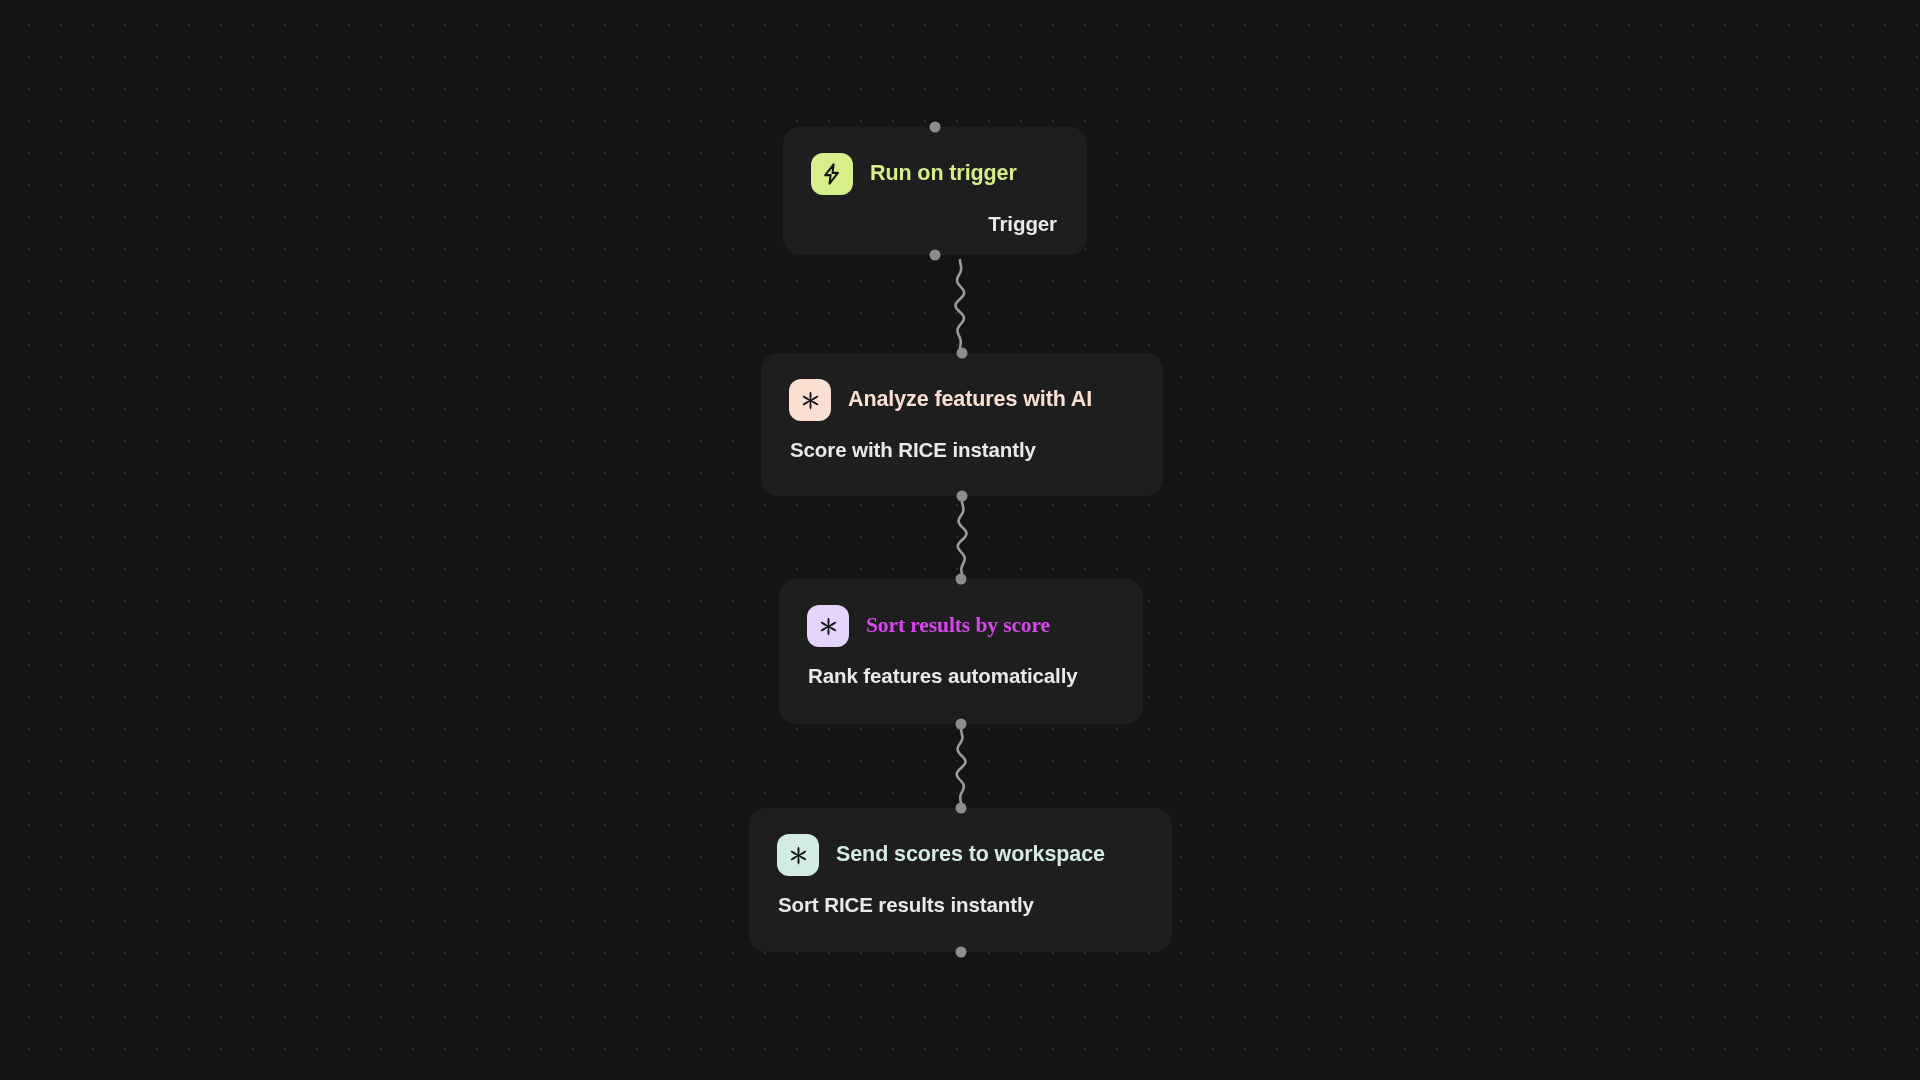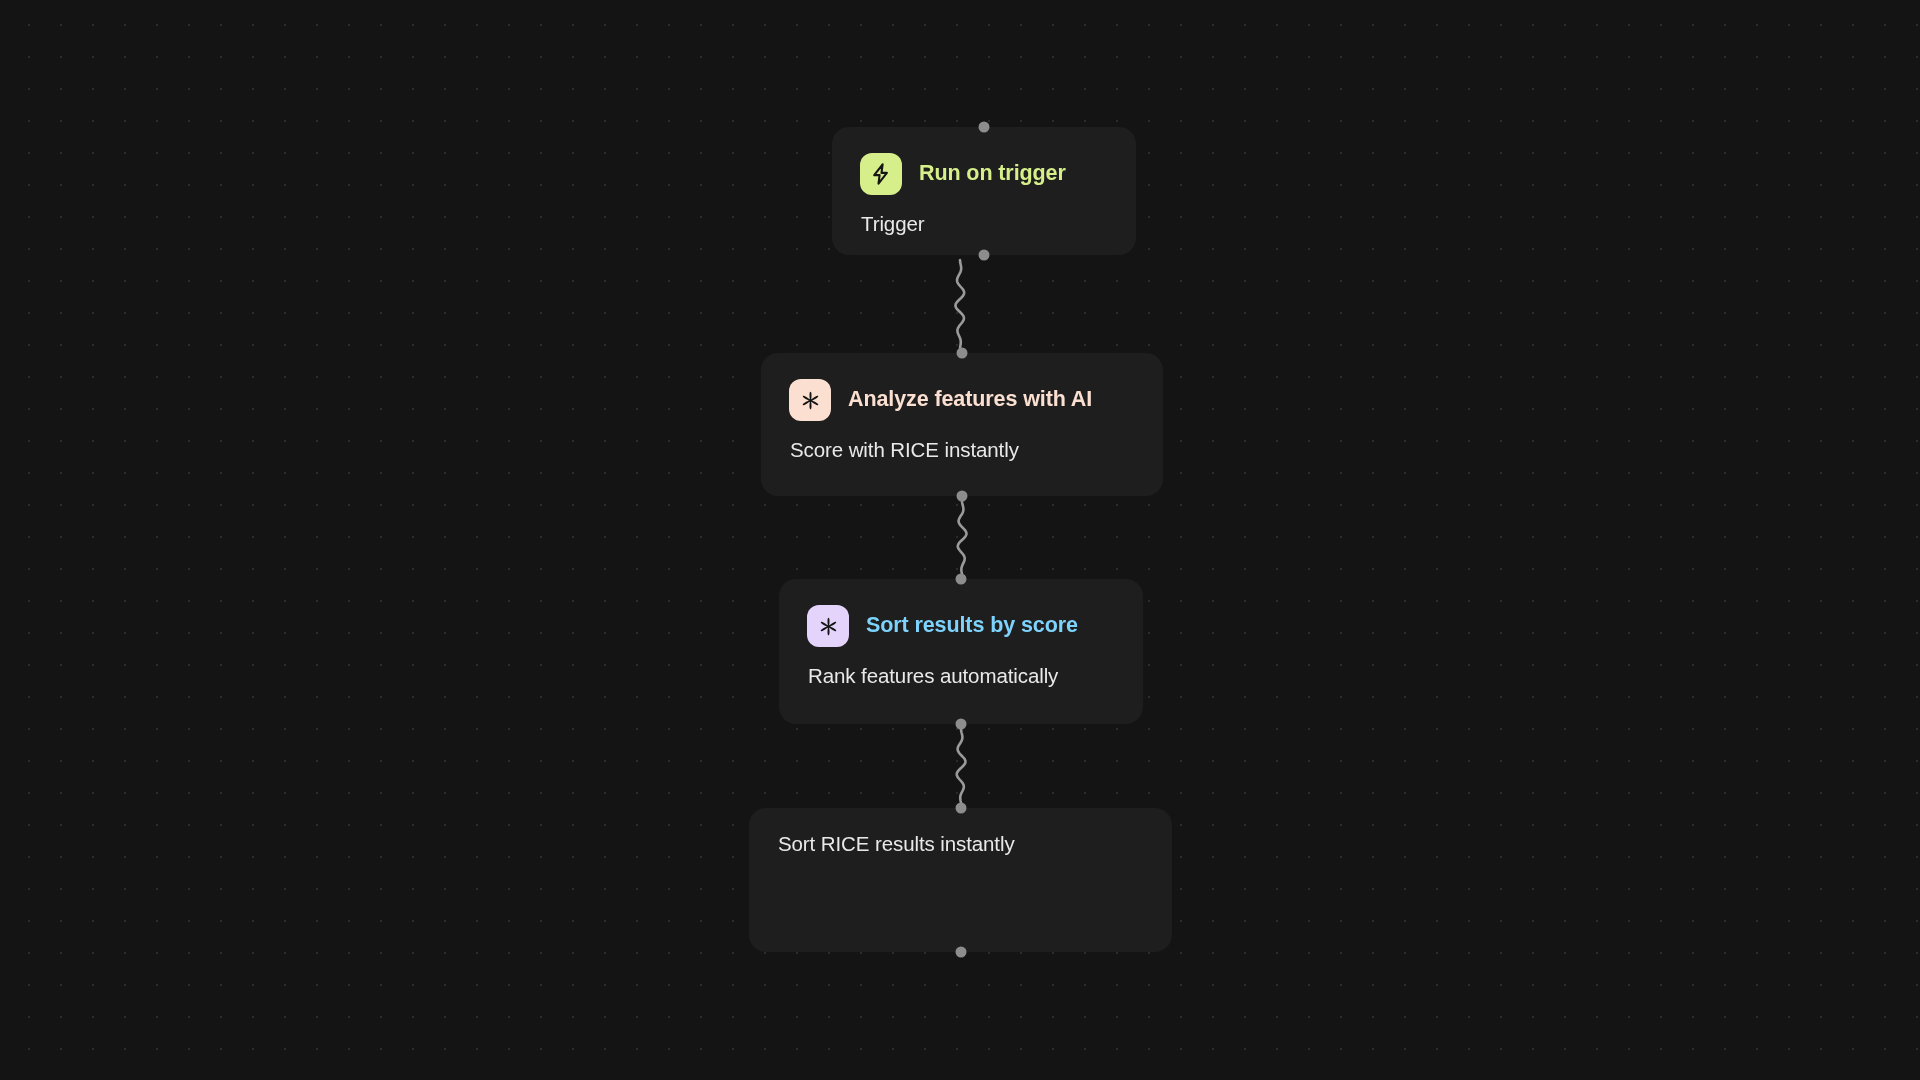--- a/index.html
+++ b/index.html
@@ -60,21 +60,21 @@
   .node-title {
     font-size:21.5px;
     font-weight:600;
     letter-spacing:-0.1px;
     white-space:nowrap;
     line-height:1;
   }
 
   .node-sub {
     font-size:20.5px;
-    font-weight:400;
+    font-weight:700;
     color:#e9e9e9;
     white-space:nowrap;
     letter-spacing:-0.1px;
     line-height:1;
     padding-left:1px;
   }
 
   
   .port {
     position:absolute;
@@ -93,21 +93,21 @@
 
 <div id="canvas">
 
   <svg id="wires" viewBox="0 0 1920 1080" xmlns="http://www.w3.org/2000/svg">
       <path d="M960.00 260.00 L960.15 262.00 L960.54 264.00 L960.97 266.00 L961.21 268.00 L961.07 270.00 L960.46 272.00 L959.47 274.00 L958.35 276.00 L957.42 278.00 L957.01 280.00 L957.32 282.00 L958.38 284.00 L960.00 286.00 L961.80 288.00 L963.32 290.00 L964.15 292.00 L964.03 294.00 L962.93 296.00 L961.08 298.00 L958.91 300.00 L956.96 302.00 L955.70 304.00 L955.45 306.00 L956.25 308.00 L957.91 310.00 L960.00 312.00 L962.00 314.00 L963.44 316.00 L964.01 318.00 L963.62 320.00 L962.44 322.00 L960.83 324.00 L959.22 326.00 L958.00 328.00 L957.42 330.00 L957.53 332.00 L958.19 334.00 L959.11 336.00 L960.00 338.00 L960.60 340.00 L960.80 342.00 L960.65 344.00 L960.31 346.00 L960.00 348.00" fill="none" stroke="#9a9a9a" stroke-width="2.6" stroke-linecap="round"></path>
       <path d="M962.00 501.00 L962.18 502.97 L962.63 504.95 L963.15 506.92 L963.45 508.89 L963.30 510.86 L962.62 512.84 L961.50 514.81 L960.20 516.78 L959.10 518.76 L958.55 520.73 L958.81 522.70 L959.91 524.68 L961.65 526.65 L963.63 528.62 L965.36 530.59 L966.38 532.57 L966.42 534.54 L965.43 536.51 L963.64 538.49 L961.49 540.46 L959.51 542.43 L958.15 544.41 L957.73 546.38 L958.30 548.35 L959.64 550.32 L961.37 552.30 L963.04 554.27 L964.25 556.24 L964.75 558.22 L964.54 560.19 L963.79 562.16 L962.83 564.14 L961.96 566.11 L961.44 568.08 L961.35 570.05 L961.61 572.03 L962.00 574.00" fill="none" stroke="#9a9a9a" stroke-width="2.6" stroke-linecap="round"></path>
       <path d="M961.00 729.00 L961.18 731.00 L961.64 733.00 L962.15 735.00 L962.43 737.00 L962.26 739.00 L961.54 741.00 L960.38 743.00 L959.08 745.00 L958.02 747.00 L957.57 749.00 L957.96 751.00 L959.18 753.00 L961.00 755.00 L962.98 757.00 L964.62 759.00 L965.46 761.00 L965.27 763.00 L964.05 765.00 L962.10 767.00 L959.91 769.00 L958.02 771.00 L956.89 773.00 L956.76 775.00 L957.62 777.00 L959.18 779.00 L961.00 781.00 L962.60 783.00 L963.62 785.00 L963.87 787.00 L963.41 789.00 L962.49 791.00 L961.45 793.00 L960.63 795.00 L960.23 797.00 L960.27 799.00 L960.61 801.00 L961.00 803.00" fill="none" stroke="#9a9a9a" stroke-width="2.6" stroke-linecap="round"></path>
     </svg>
 
   <div id="nodes">
-      <div class="node" style="left: 832px; top: 127px; width: 304px; height: 128px;">
+      <div class="node" style="left: 783px; top: 127px; width: 304px; height: 128px; text-align: right;">
         <div class="node-head">
           <div class="badge" style="background: rgb(214, 239, 138);">
             <svg width="24" height="24" viewBox="0 0 24 24" fill="none" stroke="#151515" stroke-width="2.1" stroke-linecap="round" stroke-linejoin="round">
               <path d="M13.6 2.4 5.2 13.1h5.4l-1.1 8.5 8.4-10.7h-5.4z"></path>
             </svg>
           </div>
           <div class="node-title" style="color: rgb(214, 239, 138);">Run on trigger</div>
         </div>
         <div class="node-sub">Trigger</div>
         <div class="port top" style="background: rgb(141, 141, 141);"></div>
@@ -162,26 +162,52 @@
               </g>
               <g transform="rotate(240 12 12)">
                 <path d="M12 11.4 C12.55 11.4 12.95 10.6 12.95 6.3 C12.95 4.6 12.55 3.5 12 3.5 C11.45 3.5 11.05 4.6 11.05 6.3 C11.05 10.6 11.45 11.4 12 11.4 Z" fill="#151515"></path>
               </g>
               <g transform="rotate(300 12 12)">
                 <path d="M12 11.4 C12.55 11.4 12.95 10.6 12.95 6.3 C12.95 4.6 12.55 3.5 12 3.5 C11.45 3.5 11.05 4.6 11.05 6.3 C11.05 10.6 11.45 11.4 12 11.4 Z" fill="#151515"></path>
               </g>
               <circle cx="12" cy="12" r="1.6" fill="#151515"></circle>
             </svg>
           </div>
-          <div class="node-title" style="color: #7dd3fc;">Sort results by score</div>
+          <div class="node-title" style="color: #d946ef; font-family: Liberation Serif, serif;">Sort results by score</div>
         </div>
         <div class="node-sub">Rank features automatically</div>
         <div class="port top" style="background: rgb(141, 141, 141);"></div>
         <div class="port bottom" style="background: rgb(141, 141, 141);"></div>
       </div>
       <div class="node" style="left: 749px; top: 808px; width: 423px; height: 144px;">
+        <div class="node-head">
+          <div class="badge" style="background: rgb(211, 236, 225);">
+            <svg width="25" height="25" viewBox="0 0 24 24">
+              <g transform="rotate(0 12 12)">
+                <path d="M12 11.4 C12.55 11.4 12.95 10.6 12.95 6.3 C12.95 4.6 12.55 3.5 12 3.5 C11.45 3.5 11.05 4.6 11.05 6.3 C11.05 10.6 11.45 11.4 12 11.4 Z" fill="#151515"></path>
+              </g>
+              <g transform="rotate(60 12 12)">
+                <path d="M12 11.4 C12.55 11.4 12.95 10.6 12.95 6.3 C12.95 4.6 12.55 3.5 12 3.5 C11.45 3.5 11.05 4.6 11.05 6.3 C11.05 10.6 11.45 11.4 12 11.4 Z" fill="#151515"></path>
+              </g>
+              <g transform="rotate(120 12 12)">
+                <path d="M12 11.4 C12.55 11.4 12.95 10.6 12.95 6.3 C12.95 4.6 12.55 3.5 12 3.5 C11.45 3.5 11.05 4.6 11.05 6.3 C11.05 10.6 11.45 11.4 12 11.4 Z" fill="#151515"></path>
+              </g>
+              <g transform="rotate(180 12 12)">
+                <path d="M12 11.4 C12.55 11.4 12.95 10.6 12.95 6.3 C12.95 4.6 12.55 3.5 12 3.5 C11.45 3.5 11.05 4.6 11.05 6.3 C11.05 10.6 11.45 11.4 12 11.4 Z" fill="#151515"></path>
+              </g>
+              <g transform="rotate(240 12 12)">
+                <path d="M12 11.4 C12.55 11.4 12.95 10.6 12.95 6.3 C12.95 4.6 12.55 3.5 12 3.5 C11.45 3.5 11.05 4.6 11.05 6.3 C11.05 10.6 11.45 11.4 12 11.4 Z" fill="#151515"></path>
+              </g>
+              <g transform="rotate(300 12 12)">
+                <path d="M12 11.4 C12.55 11.4 12.95 10.6 12.95 6.3 C12.95 4.6 12.55 3.5 12 3.5 C11.45 3.5 11.05 4.6 11.05 6.3 C11.05 10.6 11.45 11.4 12 11.4 Z" fill="#151515"></path>
+              </g>
+              <circle cx="12" cy="12" r="1.6" fill="#151515"></circle>
+            </svg>
+          </div>
+          <div class="node-title" style="color: rgb(211, 236, 225);">Send scores to workspace</div>
+        </div>
         <div class="node-sub">Sort RICE results instantly</div>
         <div class="port top" style="background: rgb(141, 141, 141);"></div>
         <div class="port bottom" style="background: rgb(141, 141, 141);"></div>
       </div>
     </div>
 
 </div>
 
 </body></html>

